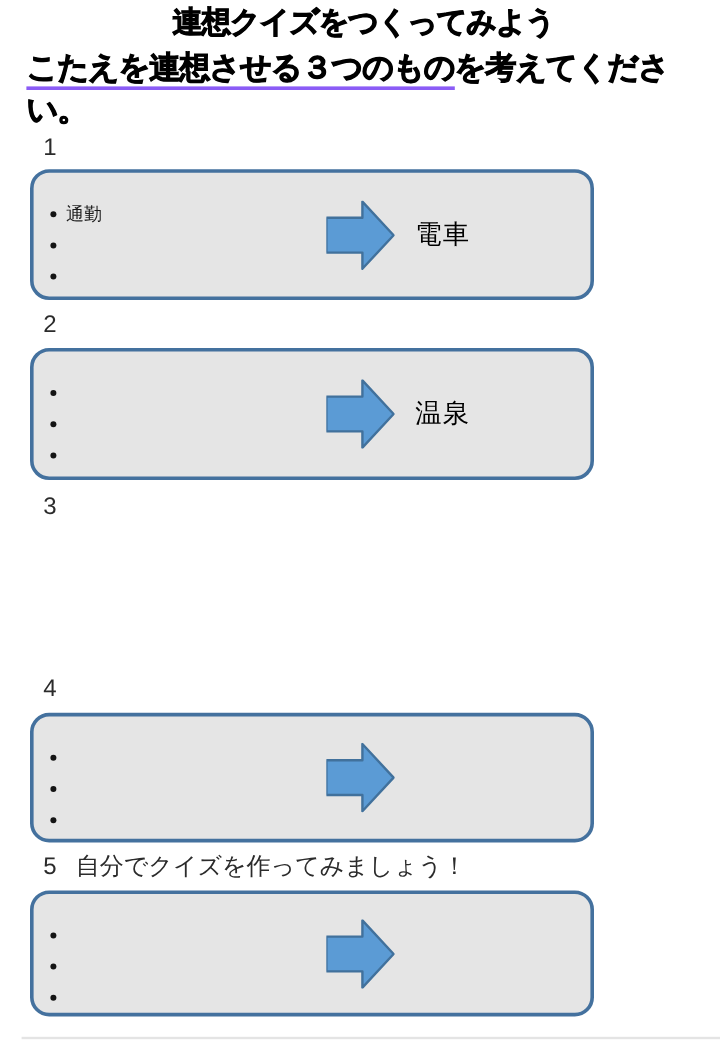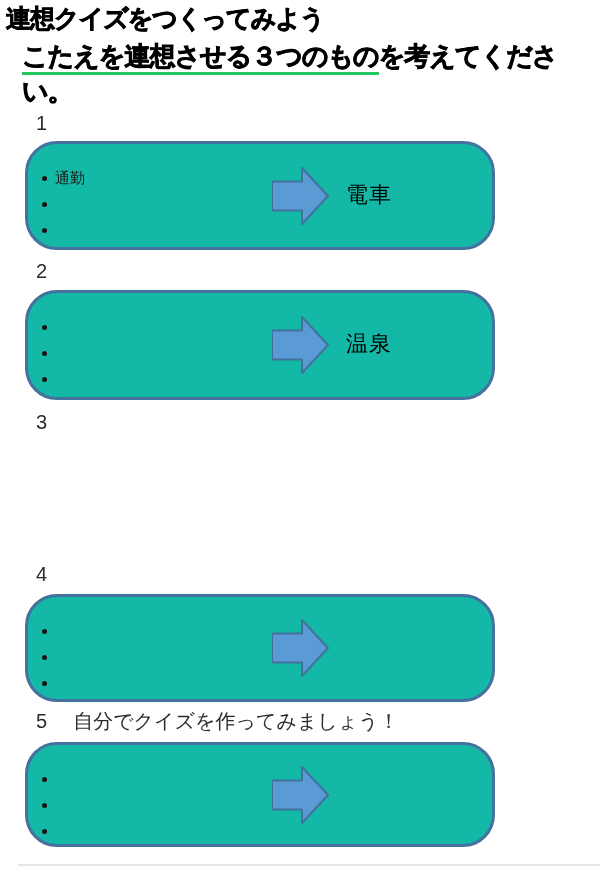--- a/index.html
+++ b/index.html
@@ -4,39 +4,39 @@
 <style>
   html,body{margin:0;padding:0;background:#fff;}
   .page{
     position:relative;width:600px;height:870px;background:#ffffff;
     font-family:"Liberation Sans","DejaVu Sans",sans-serif;
     overflow:hidden;
   }
   
   .title{position:absolute;left:6px;top:2px;color:#000;}
   .t1{
-    font-size:25px;font-weight:900;letter-spacing:-1px;
+    font-size:25px;font-weight:900;letter-spacing:-1px;text-align:center;
     -webkit-text-stroke:0.8px #000;
   }
   .t2{
     font-size:26px;font-weight:900;letter-spacing:-1px;
     -webkit-text-stroke:0.8px #000;
     margin-left:16px;margin-top:4px;
   }
-  .t2 .u{border-bottom:3px solid #22c55e;padding-bottom:1px;}
+  .t2 .u{border-bottom:3px solid #8b5cf6;padding-bottom:1px;}
   
   .sec-label{
     position:absolute;left:36px;font-size:20px;color:#2b2b2b;
     white-space:nowrap;
   }
-  .sec-label .note{margin-left:26px;}
+  .sec-label .note{margin-left:16px;}
   
   .qbox{
     position:absolute;left:25px;width:464px;
-    border:3px solid #44719E;border-radius:32px;background:#14b8a6;
+    border:3px solid #44719E;border-radius:16px;background:#e5e5e5;
   }
   .sec1-label{top:112px}.sec2-label{top:260px}.sec3-label{top:411px}
   .sec4-label{top:563px}.sec5-label{top:708px}
   .sec1-box{top:141px;height:103px}
   .sec2-box{top:290px;height:104px}
   .sec3-box{top:442px;height:100px}
   .sec4-box{top:594px;height:102px}
   .sec5-box{top:742px;height:99px}
   
   .bullets{position:absolute;left:14px;top:21px;}

